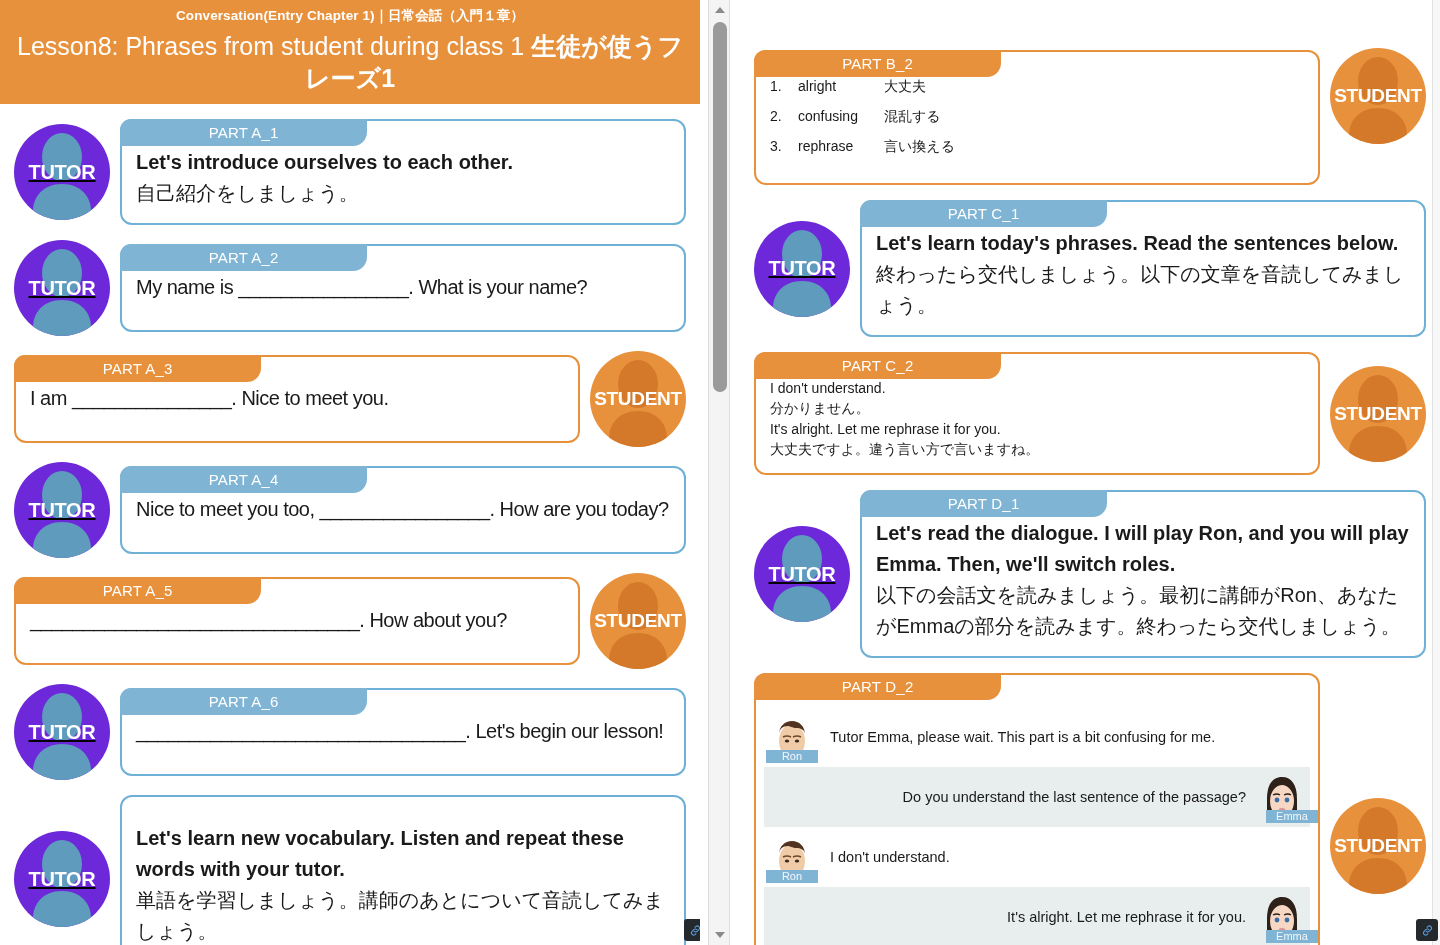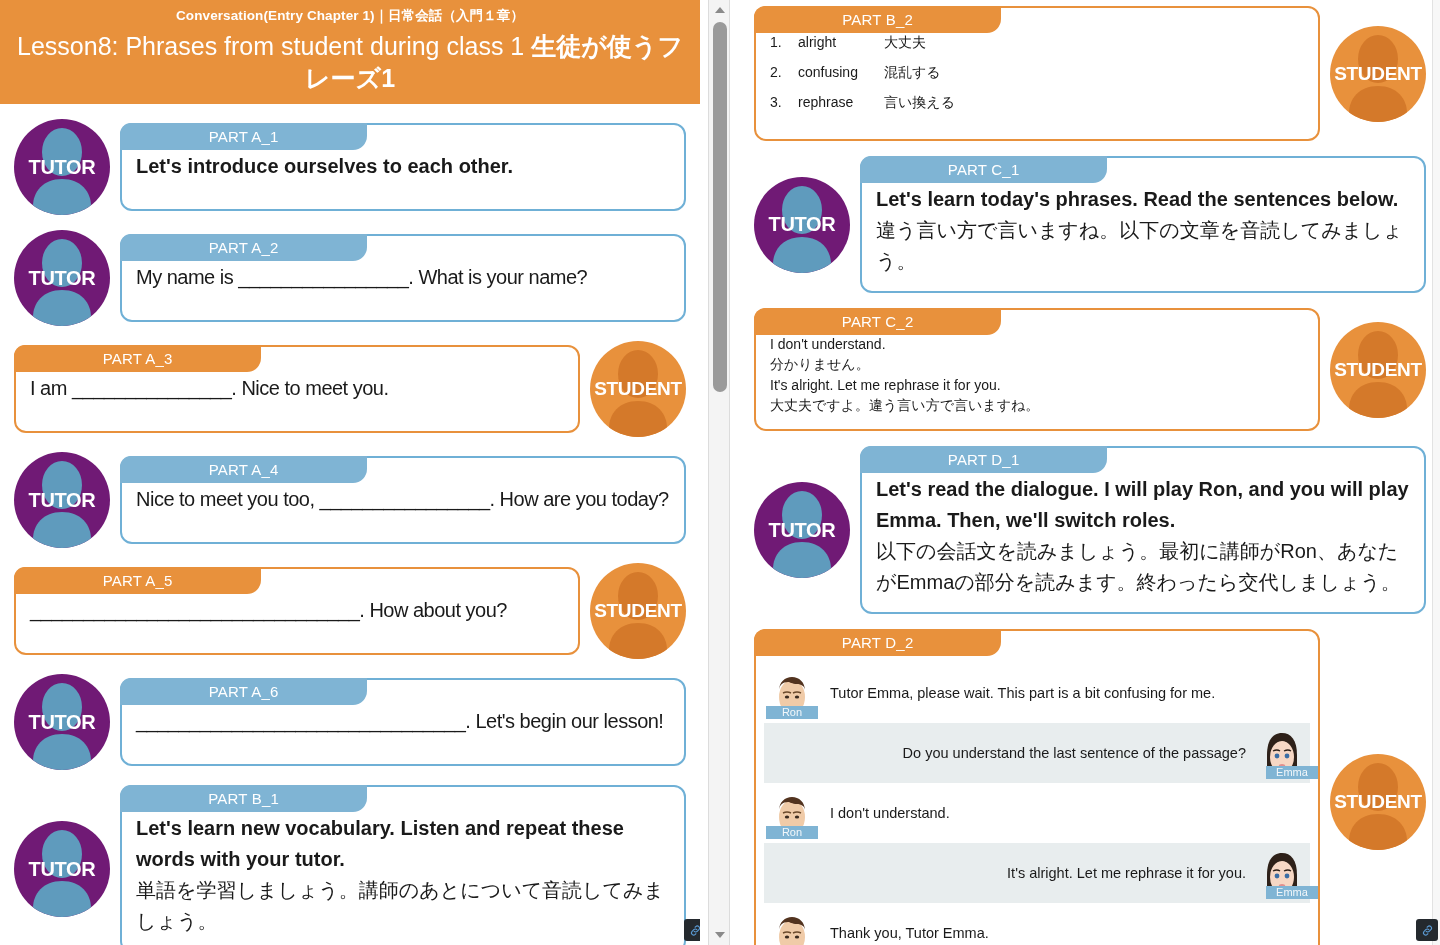--- a/index.html
+++ b/index.html
@@ -62,21 +62,21 @@
     padding: 0 14px; margin-top: 15px;
   }
   .row.tutor { flex-direction: row; }
   .row.student { flex-direction: row; }
 
   .avatar {
     flex: 0 0 auto; width: 96px; height: 96px; border-radius: 50%;
     position: relative; display: flex; align-items: center; justify-content: center;
     overflow: hidden;
   }
-  .avatar.tutor-av   { background: #701a75; }
+  .avatar.tutor-av   { background: #6d28d9; text-decoration: underline; }
   .avatar.student-av { background: #e8913c; }
   .avatar .silhouette { position: absolute; left: 0; top: 0; width: 96px; height: 96px; }
   .avatar .av-label {
     position: relative; z-index: 2; color: #ffffff; font-weight: bold;
     font-size: 20px; letter-spacing: -0.3px; text-align: center; width: 100%;
   }
   .avatar.student-av .av-label { font-size: 19px; }
 
   .card {
     flex: 1 1 auto; position: relative;
@@ -163,20 +163,21 @@
         <svg class="silhouette" viewBox="0 0 96 96">
           <ellipse cx="48" cy="33" rx="20" ry="24" fill="#5f9bbd"></ellipse>
           <path d="M48 60c-19 0-29 13-29 27v9h58v-9c0-14-10-27-29-27z" fill="#5f9bbd"></path>
         </svg>
         <span class="av-label">TUTOR</span>
       </div>
       <div class="card">
         <div class="part-tab">PART A_1</div>
         <div class="card-body">
           <div class="en-bold">Let's introduce ourselves to each other.</div>
+          <div class="jp">自己紹介をしましょう。</div>
         </div>
       </div>
     </div>
 
     <div class="row tutor">
       <div class="avatar tutor-av">
         <svg class="silhouette" viewBox="0 0 96 96">
           <ellipse cx="48" cy="33" rx="20" ry="24" fill="#5f9bbd"></ellipse>
           <path d="M48 60c-19 0-29 13-29 27v9h58v-9c0-14-10-27-29-27z" fill="#5f9bbd"></path>
         </svg>
@@ -256,21 +257,20 @@
 
     <div class="row tutor">
       <div class="avatar tutor-av">
         <svg class="silhouette" viewBox="0 0 96 96">
           <ellipse cx="48" cy="33" rx="20" ry="24" fill="#5f9bbd"></ellipse>
           <path d="M48 60c-19 0-29 13-29 27v9h58v-9c0-14-10-27-29-27z" fill="#5f9bbd"></path>
         </svg>
         <span class="av-label">TUTOR</span>
       </div>
       <div class="card">
-        <div class="part-tab">PART B_1</div>
         <div class="card-body">
           <div class="en-bold">Let's learn new vocabulary. Listen and repeat these words with your tutor.</div>
           <div class="jp">単語を学習しましょう。講師のあとについて音読してみましょう。</div>
         </div>
       </div>
     </div>
 
     <div class="link-badge badge-left">
       <svg width="13" height="13" viewBox="0 0 24 24">
         <path d="M9.5 13.5a4 4 0 005.7 0l3-3a4 4 0 10-5.7-5.7l-1.2 1.2" fill="none" stroke="#5b9bd5" stroke-width="2" stroke-linecap="round"></path>
@@ -287,21 +287,21 @@
       <div class="sb-thumb"></div>
       <div class="sb-arrow down">
           <i></i>
         </div>
     </div>
   </div>
 
   <div class="panel panel-right">
 
     <div class="row student" style="margin-top:6px;">
-      <div class="card student-card" style="min-height:135px;">
+      <div class="card student-card" style="min-height:135px;margin-top:44px;">
         <div class="part-tab">PART B_2</div>
         <ol class="vocab">
           <li>
             <span class="num">1.</span>
             <span class="en">alright</span>
             <span class="jp">大丈夫</span>
           </li>
           <li>
             <span class="num">2.</span>
             <span class="en">confusing</span>
@@ -328,21 +328,21 @@
         <svg class="silhouette" viewBox="0 0 96 96">
           <ellipse cx="48" cy="33" rx="20" ry="24" fill="#5f9bbd"></ellipse>
           <path d="M48 60c-19 0-29 13-29 27v9h58v-9c0-14-10-27-29-27z" fill="#5f9bbd"></path>
         </svg>
         <span class="av-label">TUTOR</span>
       </div>
       <div class="card">
         <div class="part-tab">PART C_1</div>
         <div class="card-body">
           <div class="en-bold">Let's learn today's phrases. Read the sentences below.</div>
-          <div class="jp">違う言い方で言いますね。以下の文章を音読してみましょう。</div>
+          <div class="jp">終わったら交代しましょう。以下の文章を音読してみましょう。</div>
         </div>
       </div>
     </div>
 
     <div class="row student">
       <div class="card student-card" style="min-height:100px;padding-top:24px;">
         <div class="part-tab">PART C_2</div>
         <div class="sent-block">
           <div>I don't understand.</div>
           <div>分かりません。</div>

